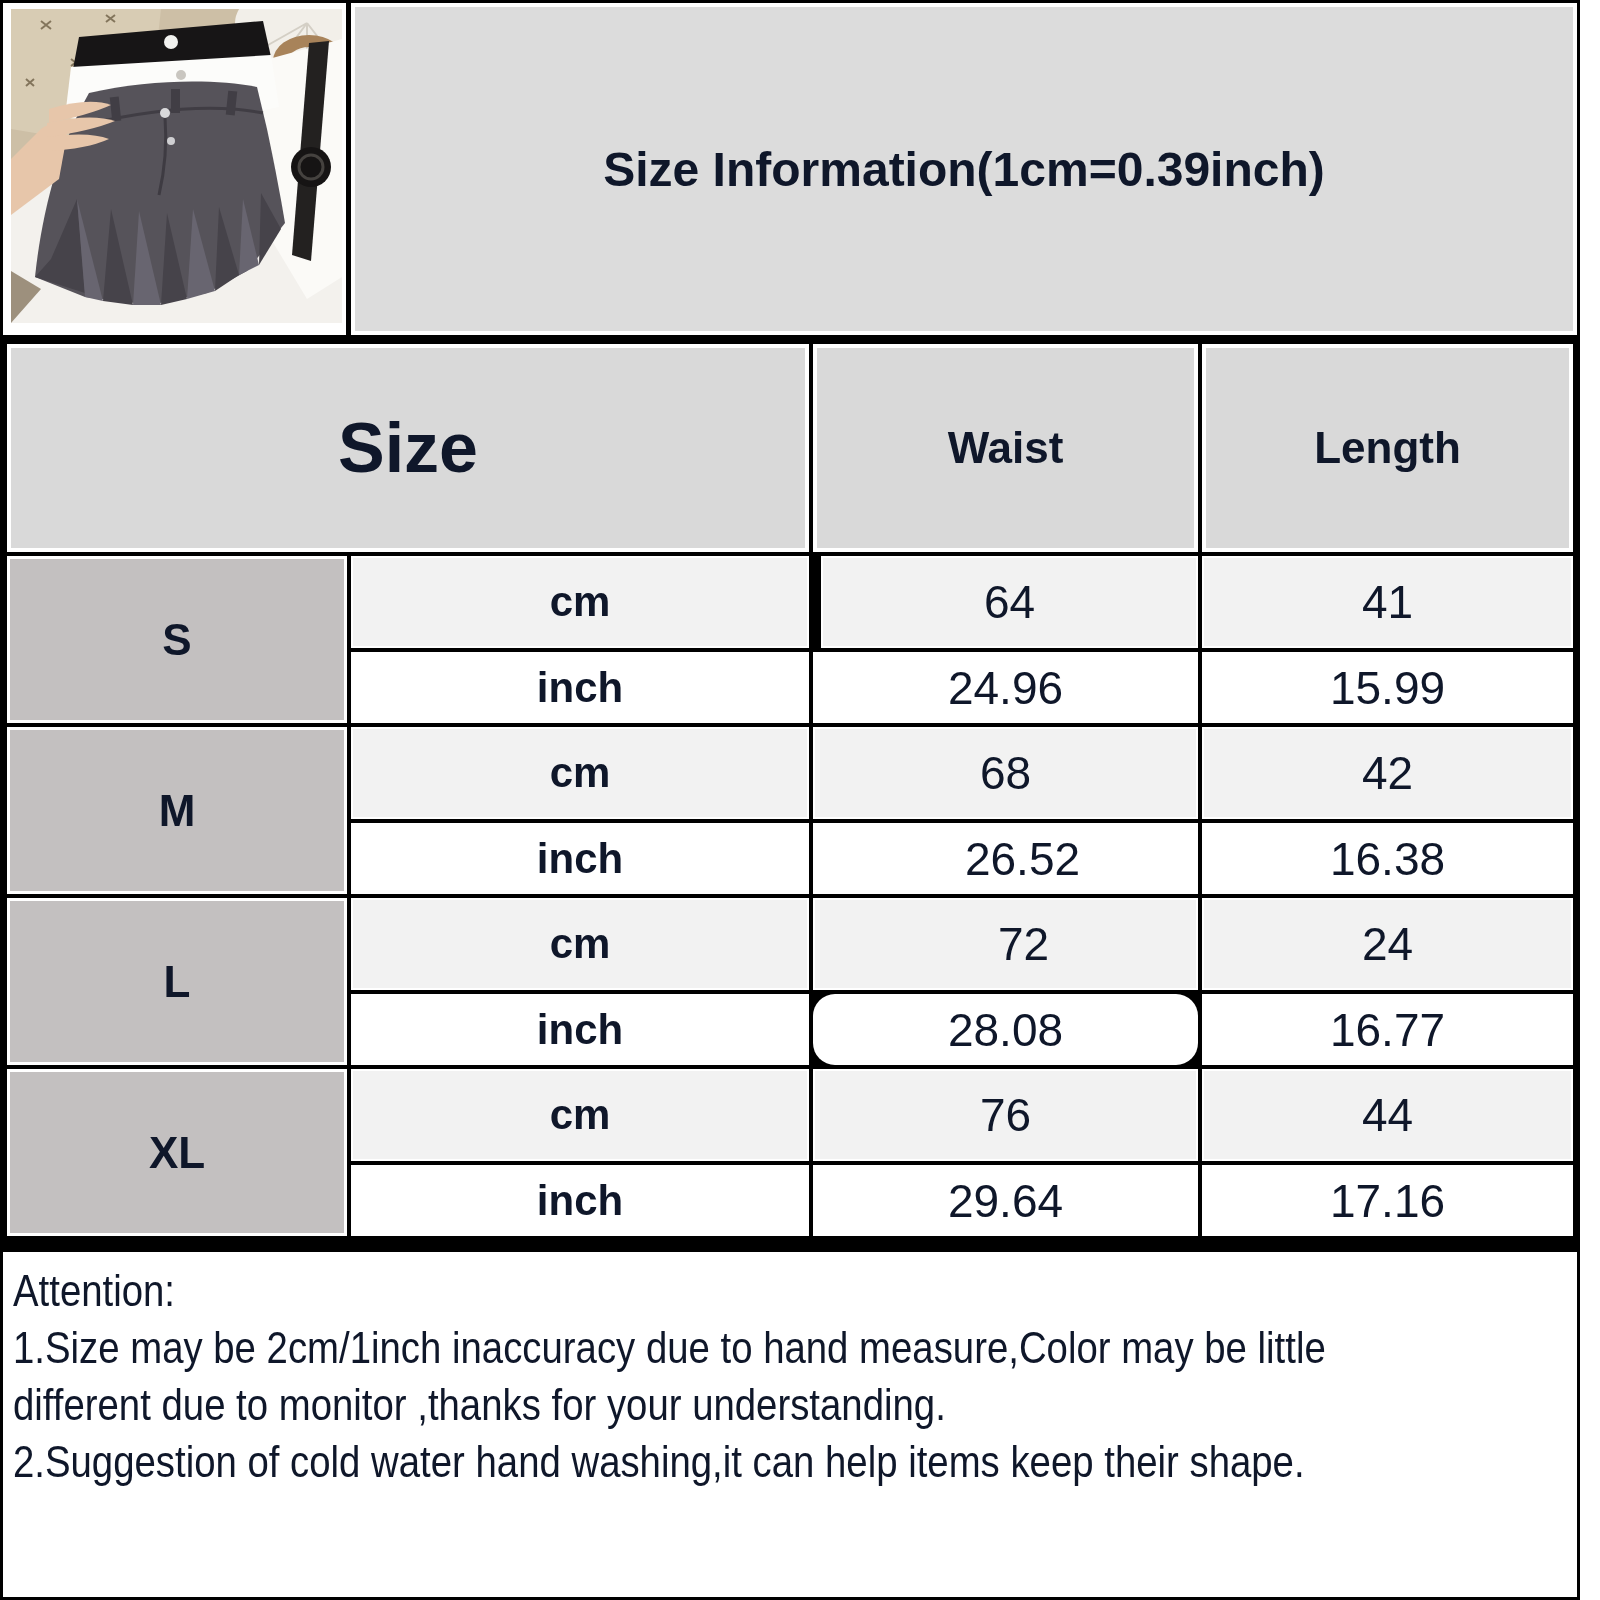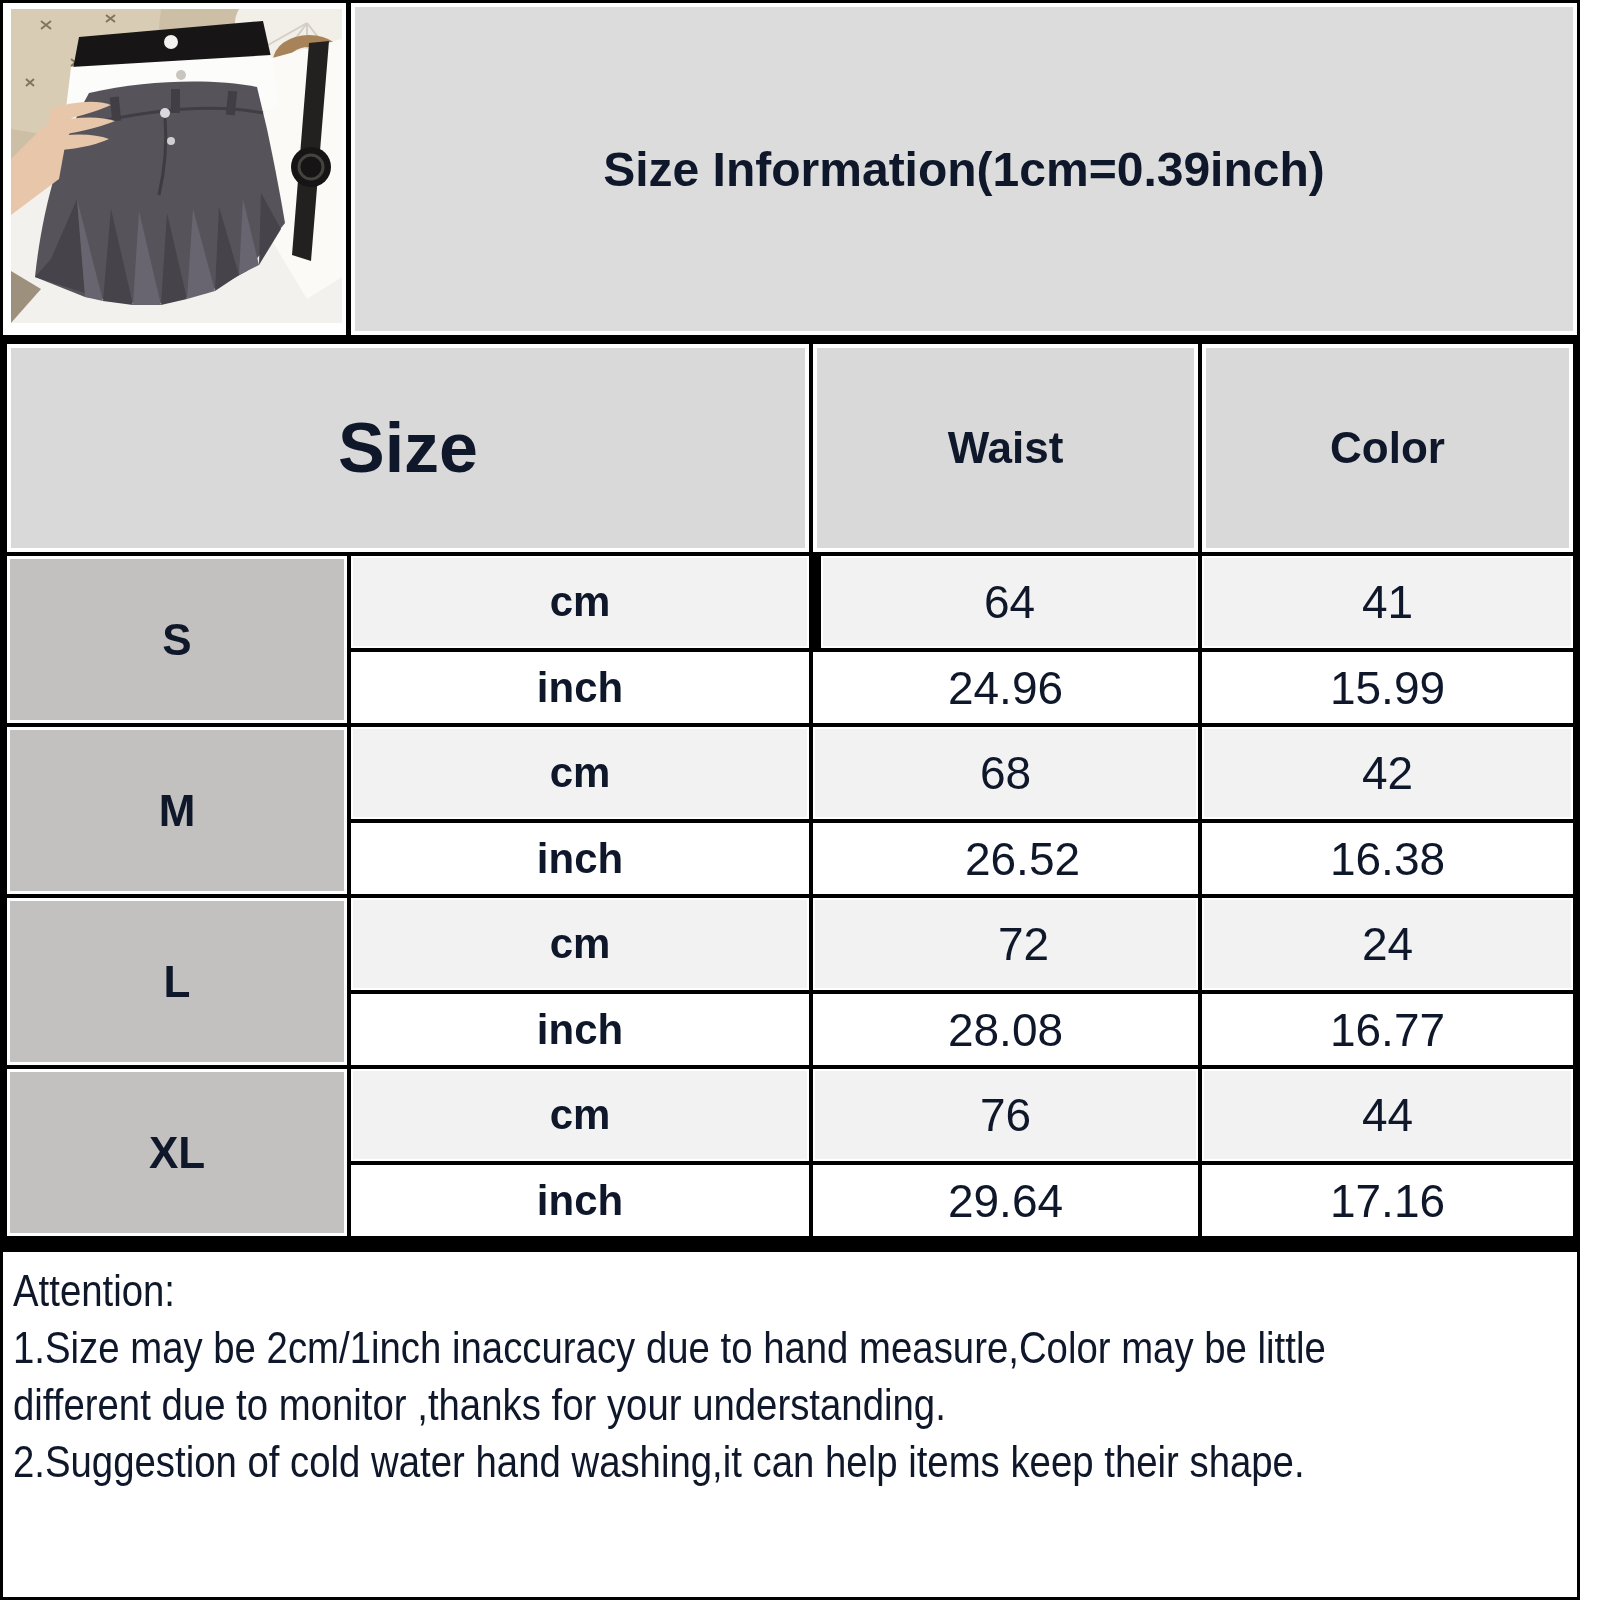--- a/index.html
+++ b/index.html
@@ -166,21 +166,21 @@
     </div>
     <div class="banner">
       <div class="banner-title">Size Information(1cm=0.39inch)</div>
     </div>
   </div>
 
   <div class="size-table">
 
     <div class="cell hdr hdr-size" style="grid-column:1/3;grid-row:1;">Size</div>
     <div class="cell hdr hdr-col" style="grid-column:3;grid-row:1;">Waist</div>
-    <div class="cell hdr hdr-col" style="grid-column:4;grid-row:1;">Color</div>
+    <div class="cell hdr hdr-col" style="grid-column:4;grid-row:1;">Length</div>
 
     <div class="cell lbl" style="grid-column:1;grid-row:2/span 2;">S</div>
     <div class="cell row-cm unit" style="grid-column:2;grid-row:2;">cm</div>
     <div class="cell row-cm val" style="grid-column:3;grid-row:2;margin-left:8px;">64</div>
     <div class="cell row-cm val" style="grid-column:4;grid-row:2;">41</div>
     <div class="cell row-inch unit" style="grid-column:2;grid-row:3;">inch</div>
     <div class="cell row-inch val" style="grid-column:3;grid-row:3;">24.96</div>
     <div class="cell row-inch val" style="grid-column:4;grid-row:3;">15.99</div>
 
     <div class="cell lbl" style="grid-column:1;grid-row:4/span 2;">M</div>
@@ -189,21 +189,21 @@
     <div class="cell row-cm val" style="grid-column:4;grid-row:4;">42</div>
     <div class="cell row-inch unit" style="grid-column:2;grid-row:5;">inch</div>
     <div class="cell row-inch val" style="grid-column:3;grid-row:5;padding-left:34px;">26.52</div>
     <div class="cell row-inch val" style="grid-column:4;grid-row:5;">16.38</div>
 
     <div class="cell lbl" style="grid-column:1;grid-row:6/span 2;">L</div>
     <div class="cell row-cm unit" style="grid-column:2;grid-row:6;">cm</div>
     <div class="cell row-cm val" style="grid-column:3;grid-row:6;padding-left:36px;">72</div>
     <div class="cell row-cm val" style="grid-column:4;grid-row:6;">24</div>
     <div class="cell row-inch unit" style="grid-column:2;grid-row:7;">inch</div>
-    <div class="cell row-inch val" style="grid-column:3;grid-row:7;">28.08</div>
+    <div class="cell row-inch val" style="grid-column:3;grid-row:7;border-radius:22px;">28.08</div>
     <div class="cell row-inch val" style="grid-column:4;grid-row:7;">16.77</div>
 
     <div class="cell lbl" style="grid-column:1;grid-row:8/span 2;">XL</div>
     <div class="cell row-cm unit" style="grid-column:2;grid-row:8;">cm</div>
     <div class="cell row-cm val" style="grid-column:3;grid-row:8;">76</div>
     <div class="cell row-cm val" style="grid-column:4;grid-row:8;">44</div>
     <div class="cell row-inch unit" style="grid-column:2;grid-row:9;">inch</div>
     <div class="cell row-inch val" style="grid-column:3;grid-row:9;">29.64</div>
     <div class="cell row-inch val" style="grid-column:4;grid-row:9;">17.16</div>
   </div>

